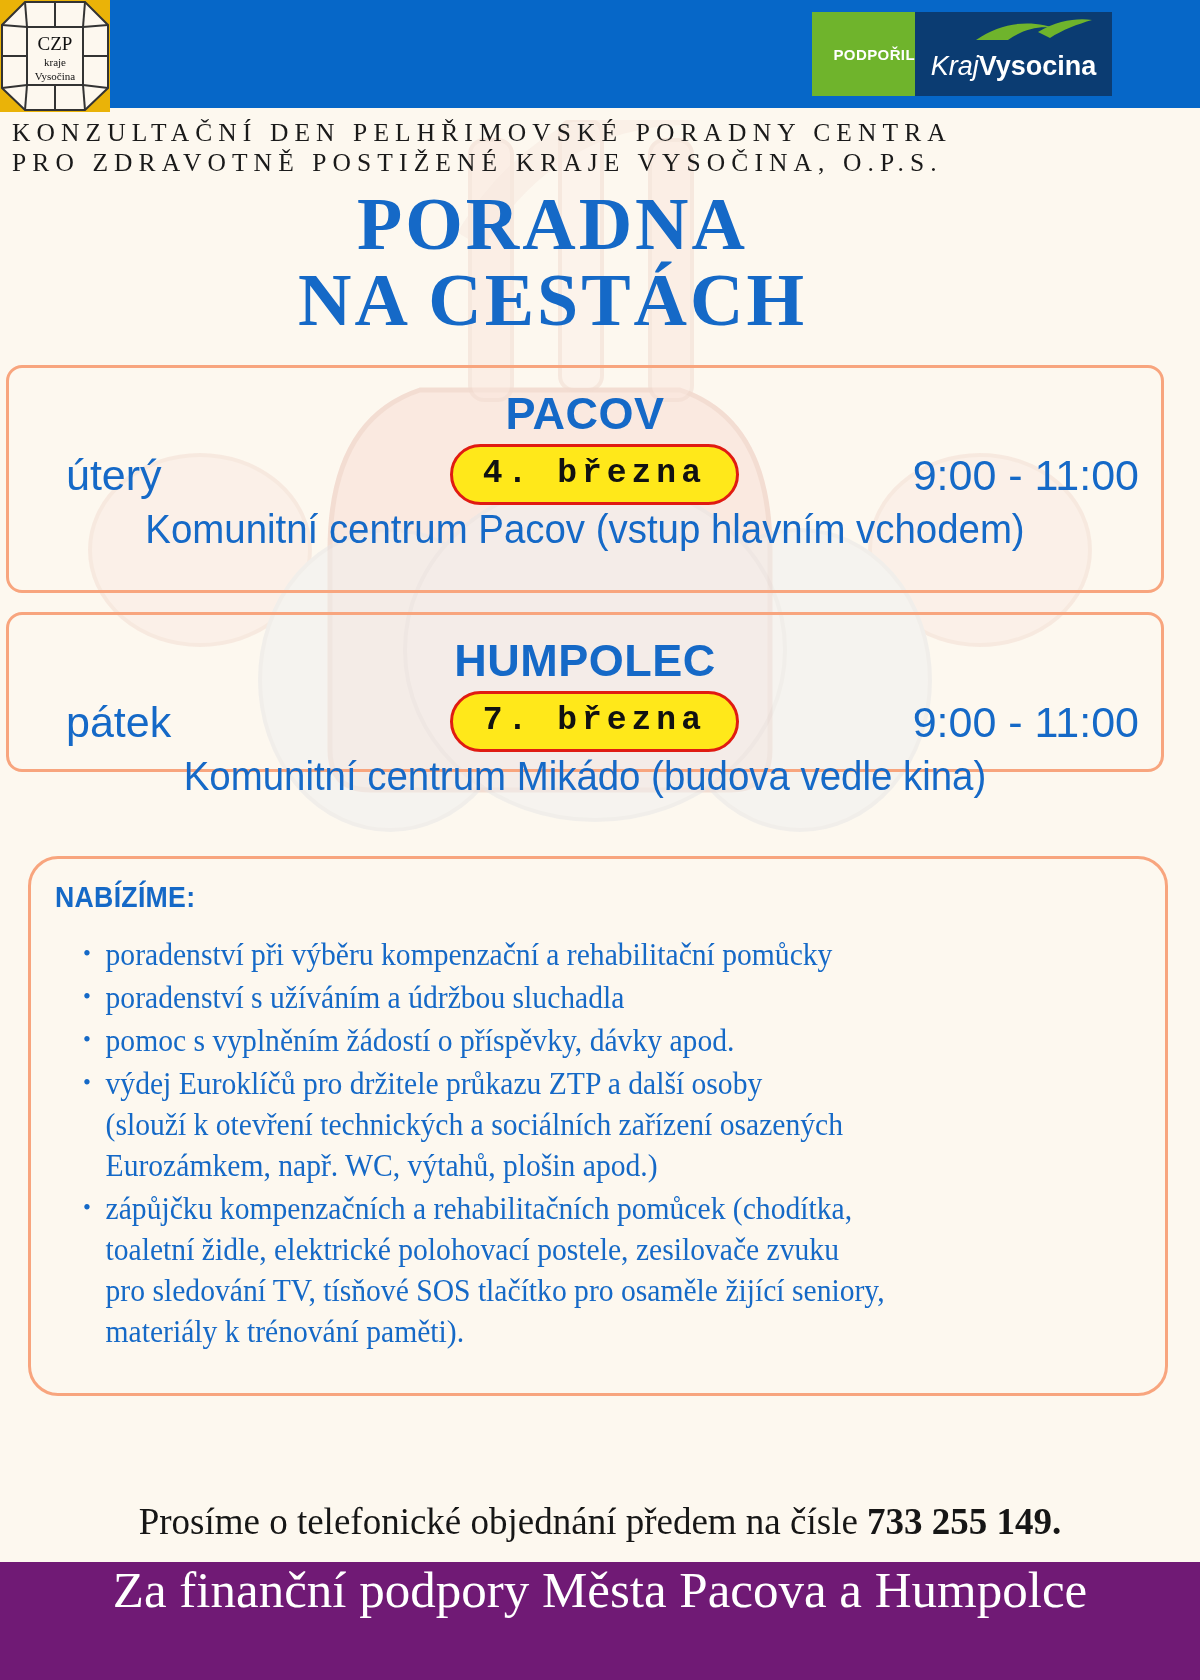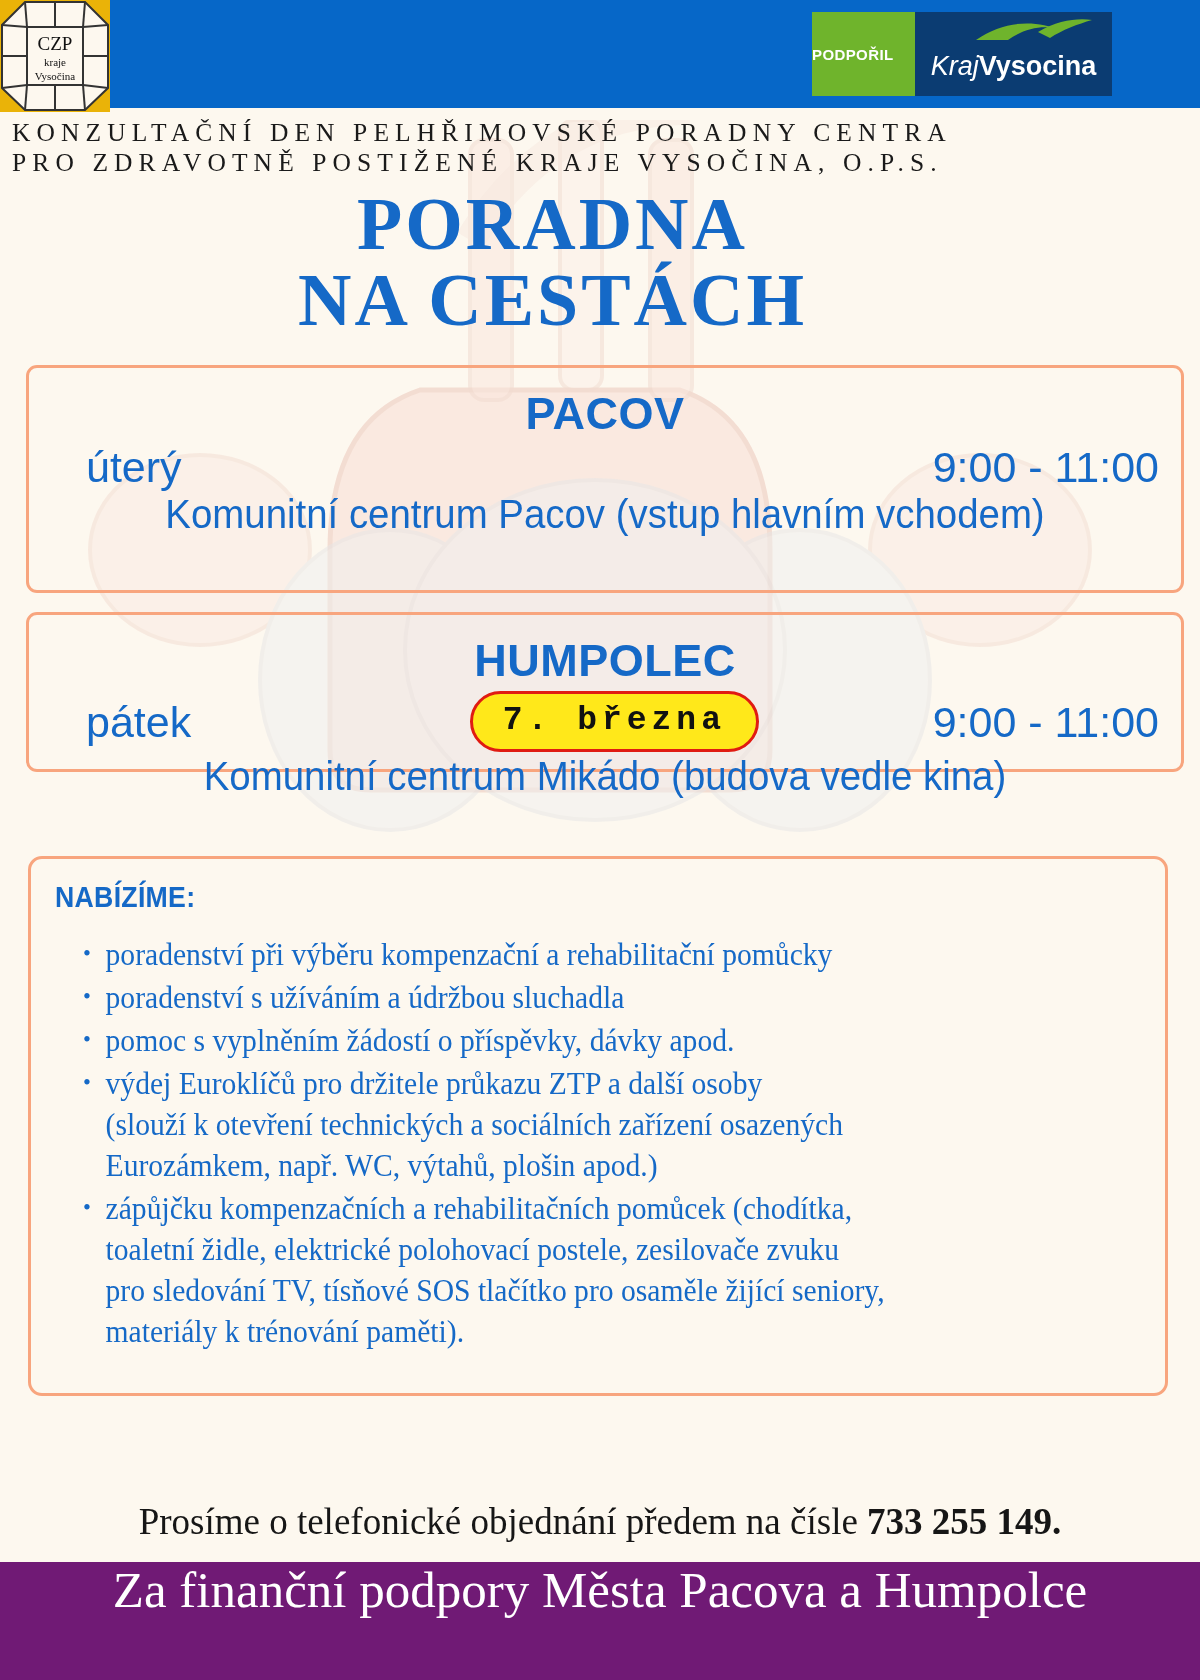--- a/index.html
+++ b/index.html
@@ -33,21 +33,21 @@
   .logo-czp svg{display:block;}
   .logo-czp .czp-main{
     font-family:"Liberation Serif",serif;
   }
   .logo-kraj{
     position:absolute;left:812px;top:12px;width:300px;height:84px;
     display:flex;z-index:4;
   }
   .kraj-green{
     width:103px;height:84px;background:#6FB42C;
-    display:flex;align-items:center;justify-content:flex-start;
+    display:flex;align-items:center;justify-content:flex-end;
   }
   .kraj-green span{
     color:#fff;font-family:"Liberation Sans",sans-serif;
     font-weight:bold;font-size:15px;letter-spacing:.4px;
   }
   .kraj-navy{
     flex:1;height:84px;background:#0B3C72;position:relative;
     display:flex;align-items:center;justify-content:center;
   }
   .kraj-navy .kr-text{
@@ -75,22 +75,22 @@
     position:absolute;left:0;top:186px;width:1105px;text-align:center;z-index:3;
   }
   .title .ln{
     font-family:"Liberation Serif",serif;
     font-weight:bold;color:#1569C7;
     font-size:74px;line-height:76px;letter-spacing:3px;
   }
 
   
   .card{
-    position:absolute;left:26px;width:1158px;
-    border:3.5px solid #F8A57E;border-radius:11px;
+    position:absolute;left:6px;width:1158px;
+    border:3.5px solid #F8A57E;border-radius:16px;
     background:transparent;z-index:3;box-sizing:border-box;
   }
   #card-pacov{top:365px;height:228px;}
   #card-humpolec{top:612px;height:160px;}
 
   .city{
     text-align:center;font-family:"Liberation Sans",sans-serif;
     font-weight:bold;color:#1569C7;font-size:45px;line-height:48px;
     margin-top:22px;letter-spacing:.5px;
   }
@@ -120,21 +120,21 @@
     text-align:center;color:#1569C7;
     font-family:"Liberation Sans",sans-serif;
     font-size:40px;line-height:44px;margin-top:2px;
     white-space:nowrap;
     transform:scaleX(.96);
   }
 
   
   #card-offer{
     position:absolute;left:28px;top:856px;width:1140px;height:540px;
-    border:3.5px solid #F8A57E;border-radius:14px;box-sizing:border-box;z-index:3;
+    border:3.5px solid #F8A57E;border-radius:30px;box-sizing:border-box;z-index:3;
   }
   .offer-title{
     font-family:"Liberation Sans",sans-serif;
     font-weight:bold;color:#1569C7;font-size:29px;
     margin:22px 0 0 24px;letter-spacing:.3px;
     transform:scaleX(.92);transform-origin:left center;
   }
   ul.offer-list{
     list-style:none;margin:20px 0 0 0;padding:0 28px 0 52px;
   }
@@ -241,20 +241,21 @@
 
   <div class="title">
     <div class="ln">PORADNA</div>
     <div class="ln">NA CESTÁCH</div>
   </div>
 
   <div class="card" id="card-pacov">
     <div class="city">PACOV</div>
     <div class="row">
       <div class="day">úterý</div>
+      <div class="pill">4. března</div>
       <div class="time">9:00 - 11:00</div>
     </div>
     <div class="venue">Komunitní centrum Pacov (vstup hlavním vchodem)</div>
   </div>
 
   <div class="card" id="card-humpolec">
     <div class="city">HUMPOLEC</div>
     <div class="row">
       <div class="day">pátek</div>
       <div class="pill">7. března</div>

